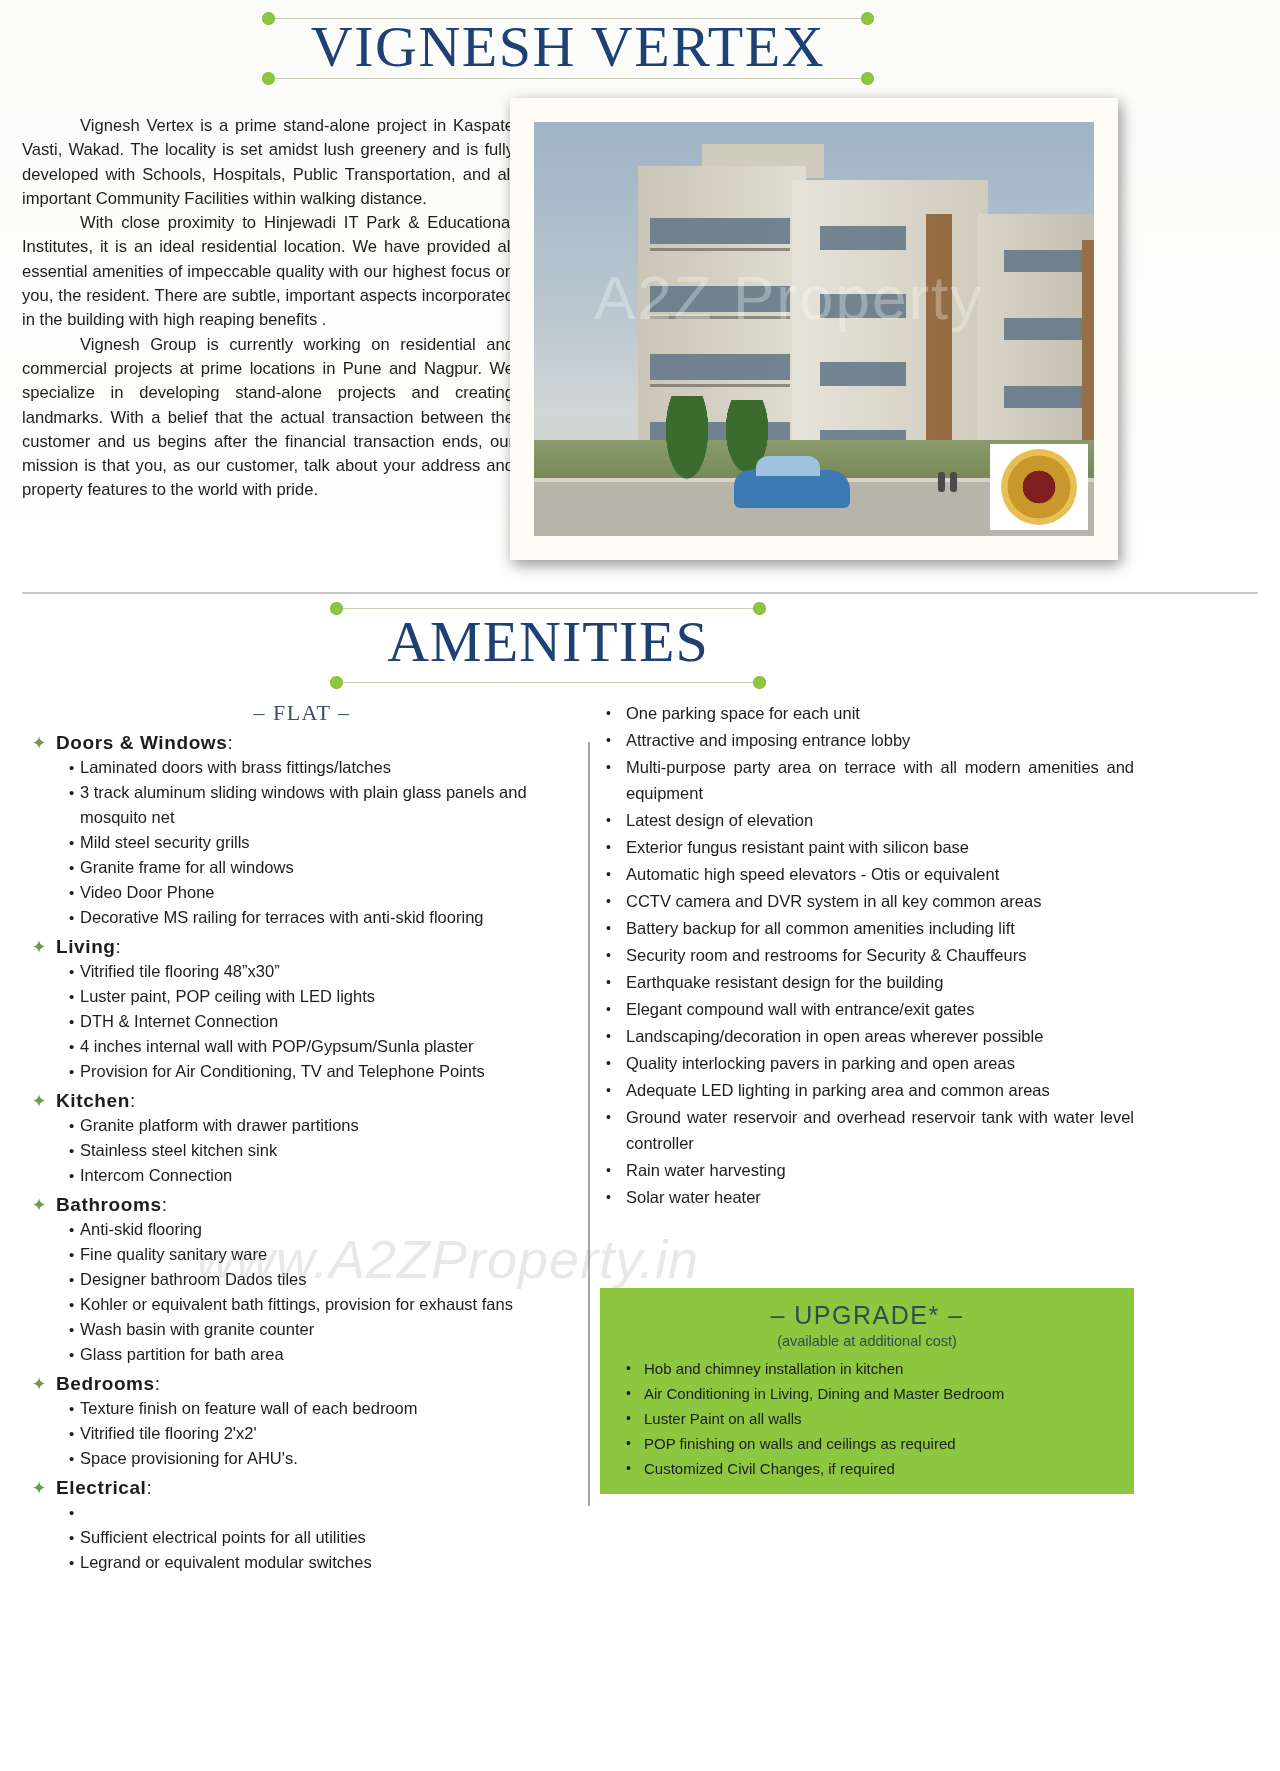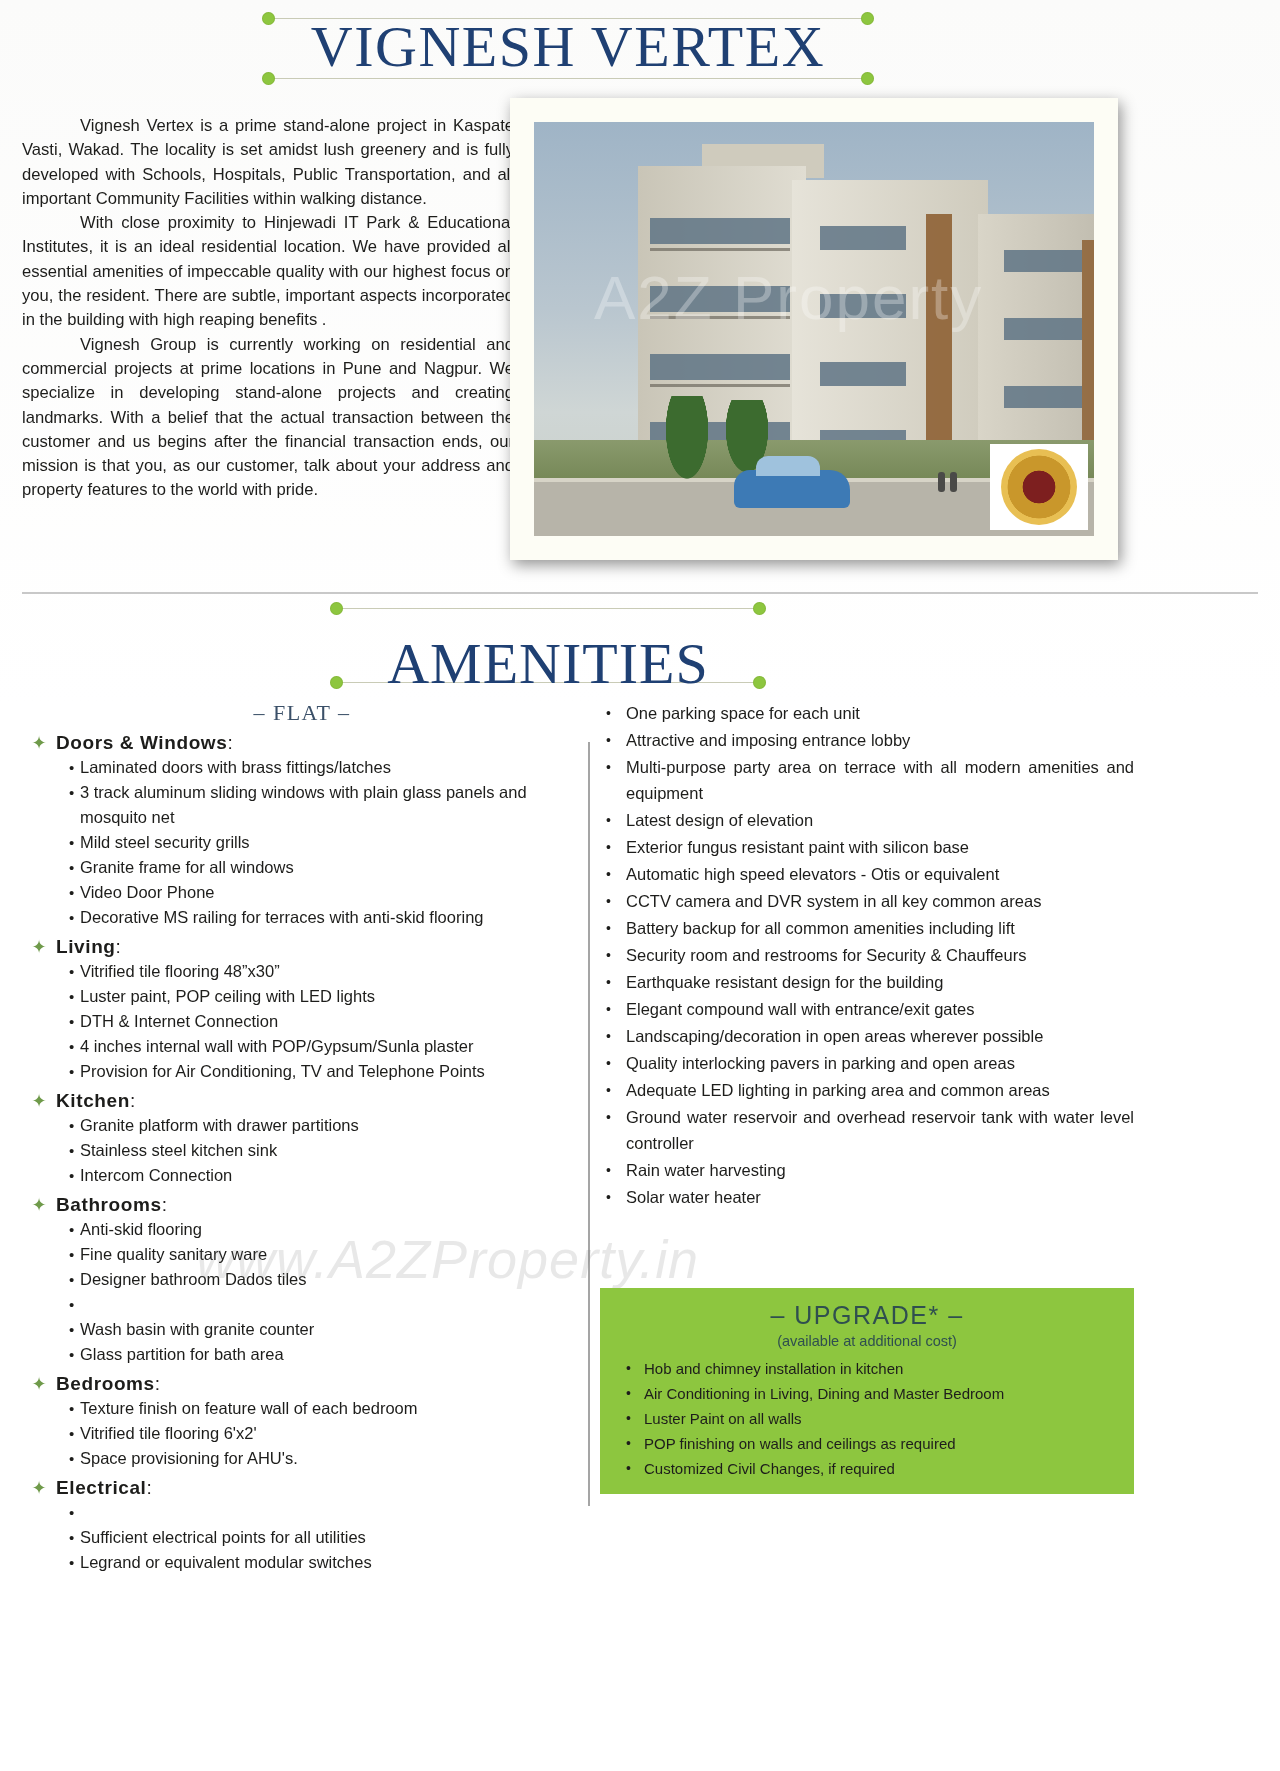--- a/index.html
+++ b/index.html
@@ -94,21 +94,21 @@
   .amenwrap{position:absolute;left:336px;top:600px;width:424px;height:92px;}
   .amenwrap .tline.top{top:8px;}
   .amenwrap .tline.bot{top:82px;}
   .amenwrap .dot.tl{left:-6px;top:2px;}
   .amenwrap .dot.tr{right:-6px;top:2px;}
   .amenwrap .dot.bl{left:-6px;top:76px;}
   .amenwrap .dot.br{right:-6px;top:76px;}
   .amentitle{
     position:absolute;left:0;right:0;top:4px;text-align:center;
     font-family:"Liberation Serif", serif;font-size:58px;color:#1f4073;
-    line-height:76px;letter-spacing:1px;white-space:nowrap;margin-top:22px;
+    line-height:76px;letter-spacing:1px;white-space:nowrap;
   }
 
   
   .colhead{
     font-family:Liberation Serif, serif;
     font-size:22px;color:#3b5068;letter-spacing:1.5px;text-align:center;
   }
   .leftcol{position:absolute;left:22px;top:700px;width:560px;}
   .rightcol{position:absolute;left:600px;top:700px;width:534px;}
   .vrule{position:absolute;left:588px;top:742px;width:2px;height:764px;background:#8e8e8e;opacity:.8;}
@@ -307,41 +307,42 @@
         <div class="item">
           <span class="bul">•</span>
           <span class="txt">Fine quality sanitary ware</span>
         </div>
         <div class="item">
           <span class="bul">•</span>
           <span class="txt">Designer bathroom Dados tiles</span>
         </div>
         <div class="item">
           <span class="bul">•</span>
+          <span class="txt">Kohler or equivalent bath fittings, provision for exhaust fans</span>
         </div>
         <div class="item">
           <span class="bul">•</span>
           <span class="txt">Wash basin with granite counter</span>
         </div>
         <div class="item">
           <span class="bul">•</span>
           <span class="txt">Glass partition for bath area</span>
         </div>
         <div class="cat">
           <span class="star">✦</span>
           <span class="catlabel">Bedrooms</span>
           <span class="colon">:</span>
         </div>
         <div class="item">
           <span class="bul">•</span>
           <span class="txt">Texture finish on feature wall of each bedroom</span>
         </div>
         <div class="item">
           <span class="bul">•</span>
-          <span class="txt">Vitrified tile flooring 6'x2'</span>
+          <span class="txt">Vitrified tile flooring 2'x2'</span>
         </div>
         <div class="item">
           <span class="bul">•</span>
           <span class="txt">Space provisioning for AHU's.</span>
         </div>
         <div class="cat">
           <span class="star">✦</span>
           <span class="catlabel">Electrical</span>
           <span class="colon">:</span>
         </div>

